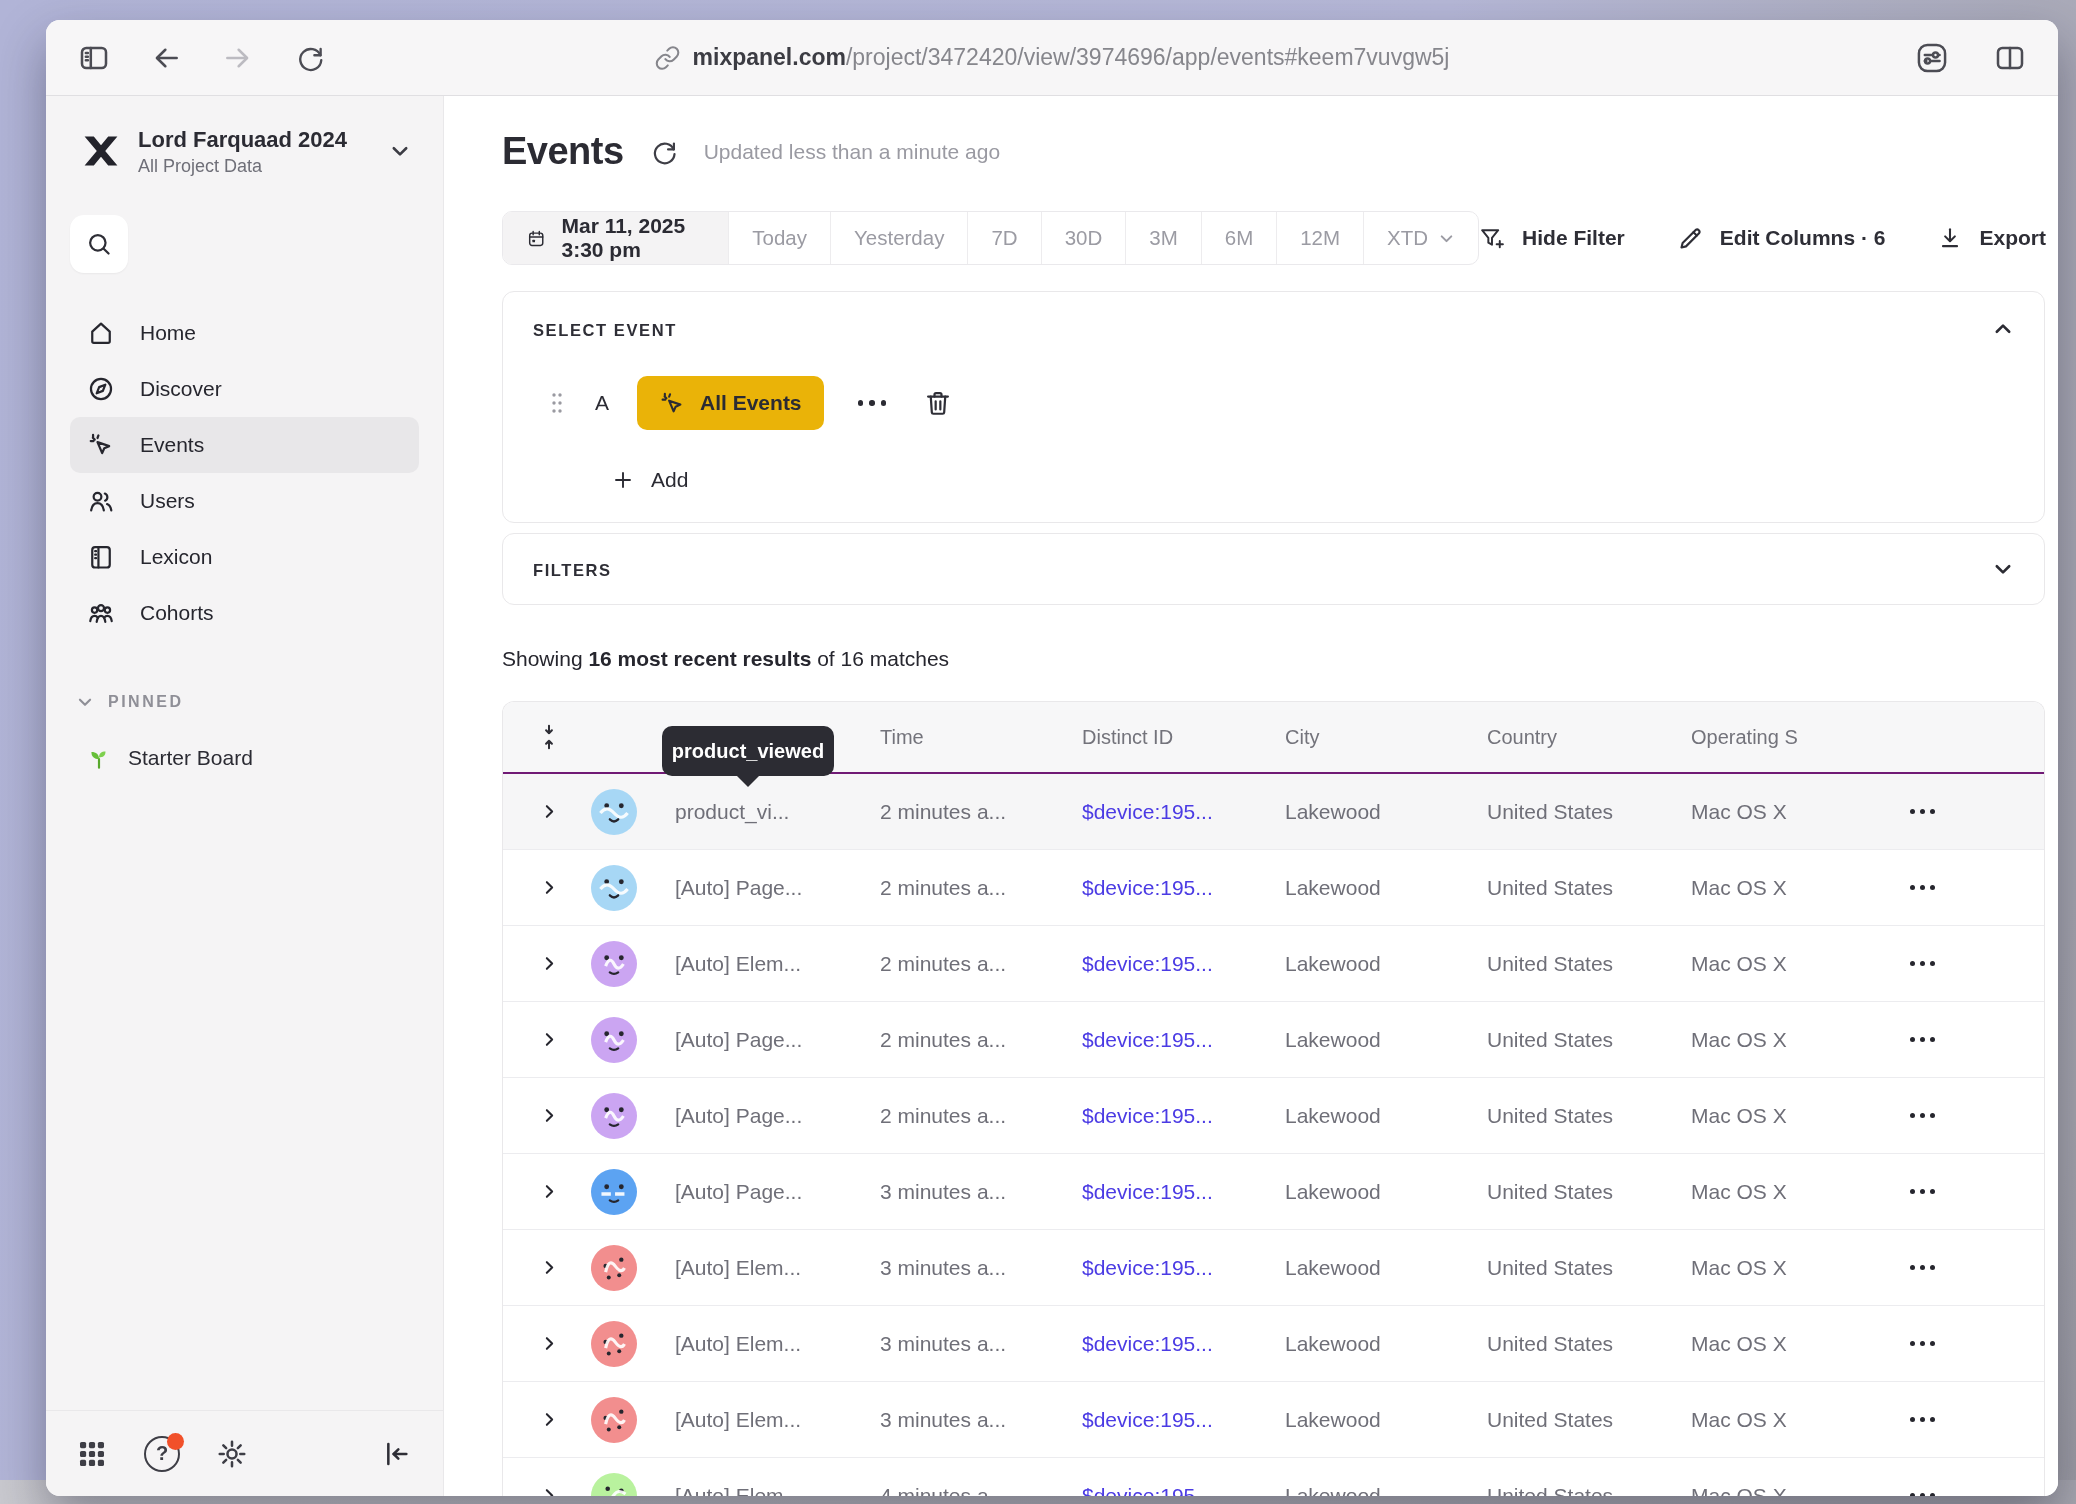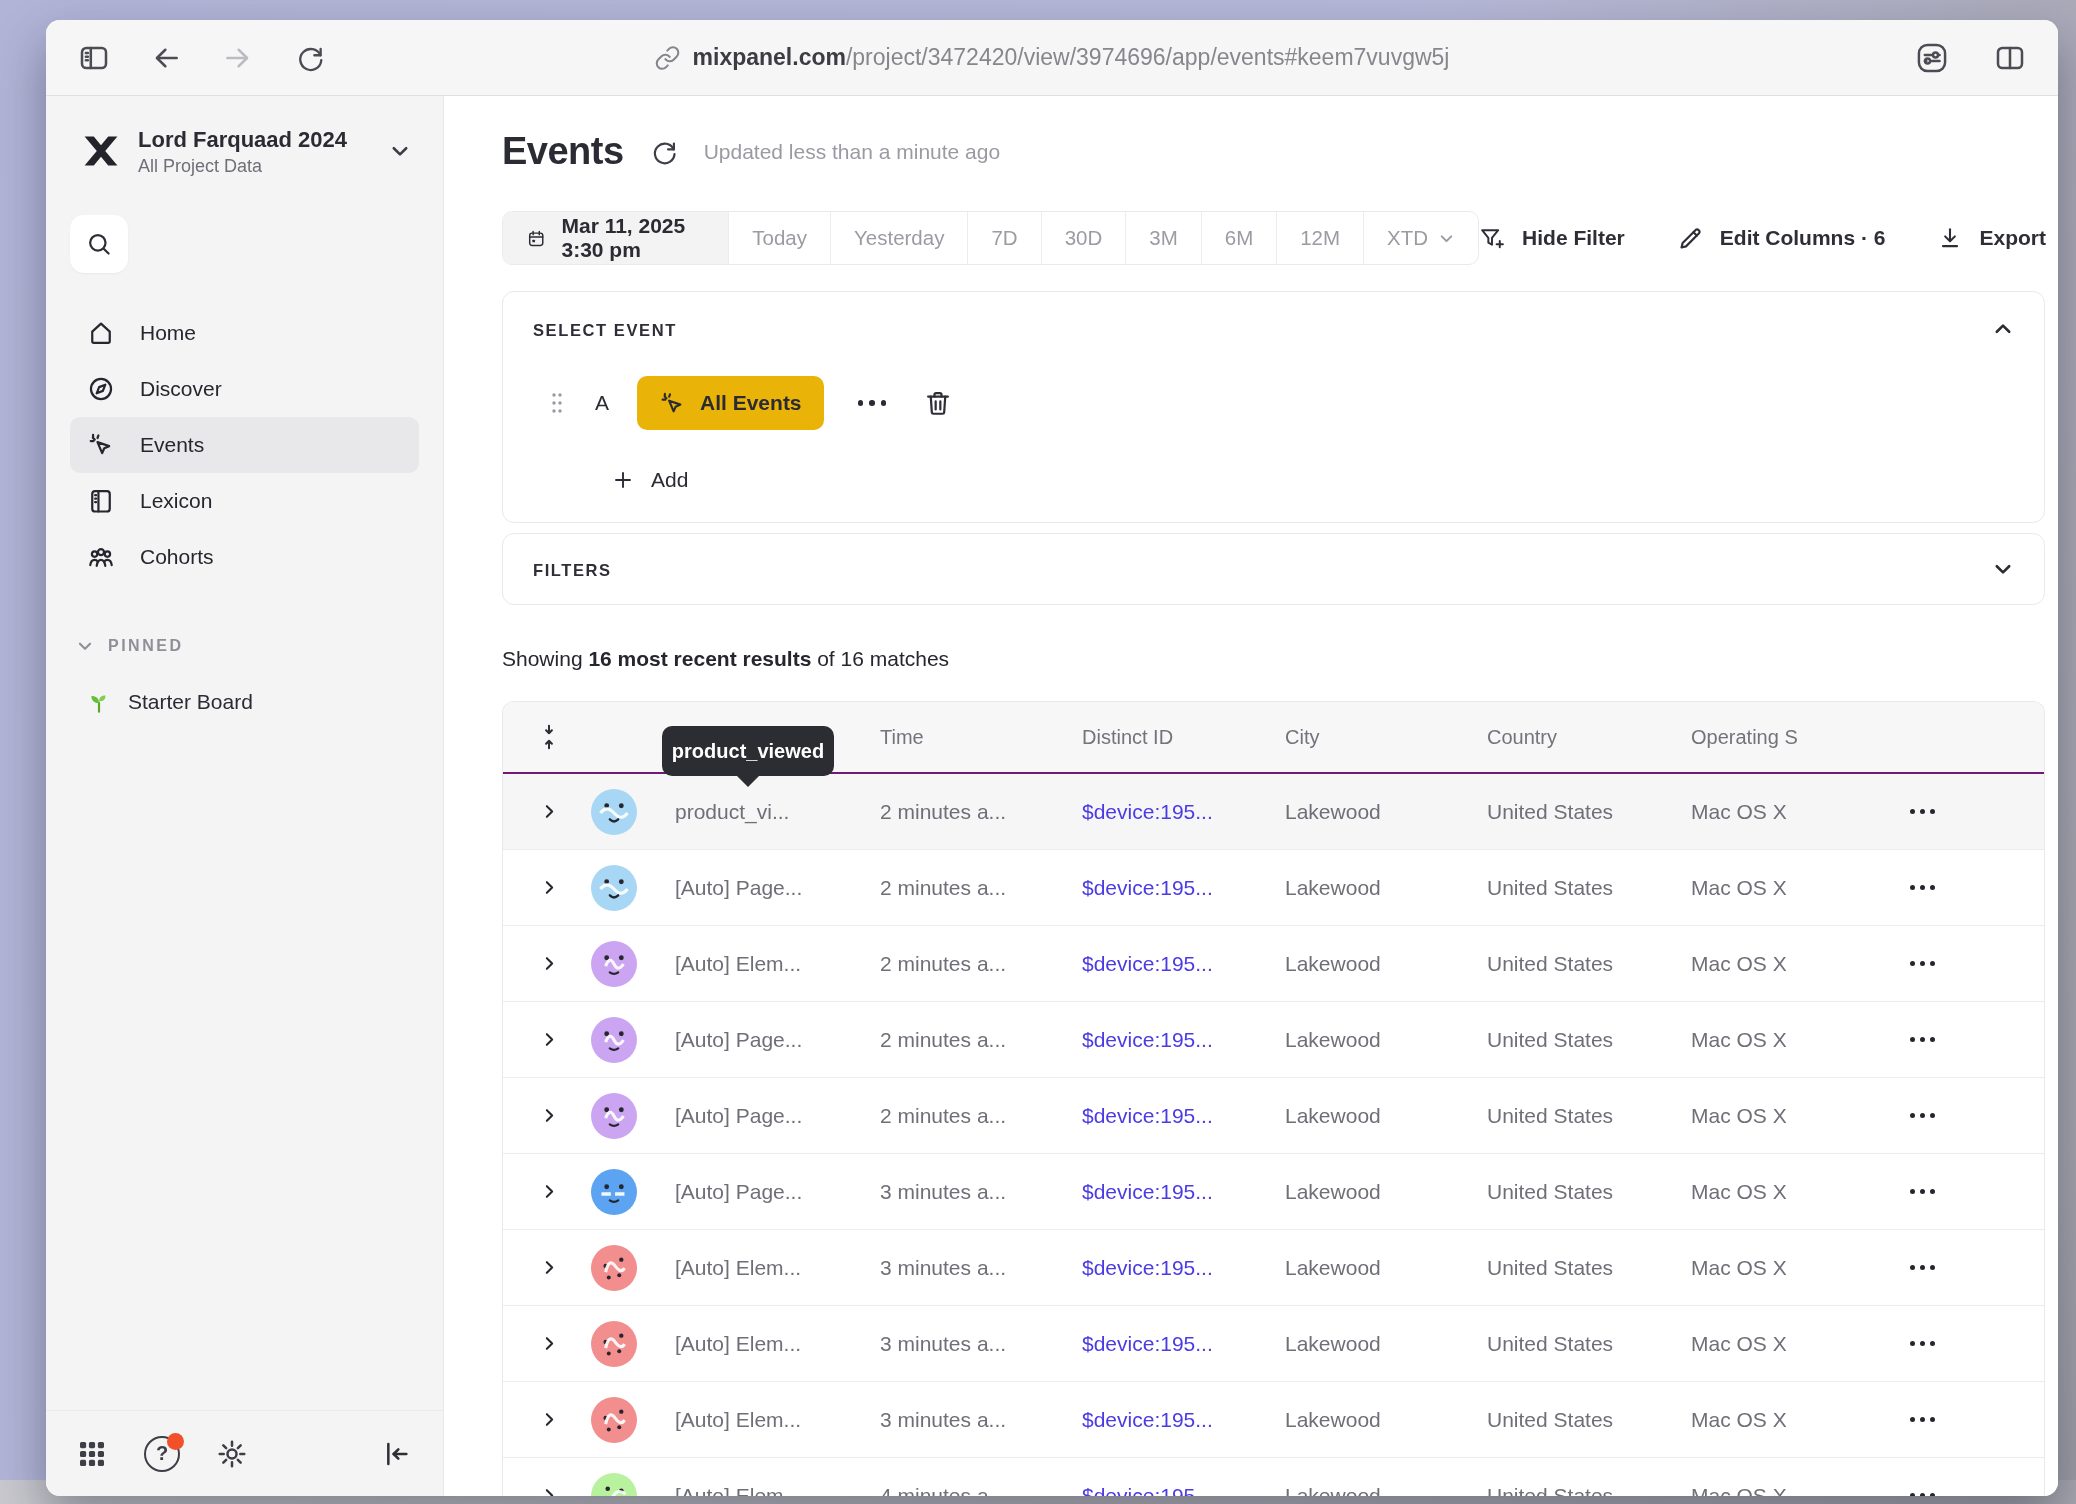--- a/index.html
+++ b/index.html
@@ -238,20 +238,30 @@
             <svg class="ic" width="28" height="28" viewBox="0 0 24 24" stroke-width="1.8">
                 <path d="M9 9.5 13 19l1.8-4.2L19 13Z"></path>
                 <path d="M5.2 3.4v2.4M3.2 8.6h2.4M5 5.8 6.6 7.4M9.8 3.8 9 6"></path>
               </svg>
           </span>
           <span>Events</span>
         </div>
         <div class="nav-item">
           <span class="nico">
             <svg class="ic" width="28" height="28" viewBox="0 0 24 24">
+                <circle cx="9" cy="8.3" r="3.3"></circle>
+                <path d="M3.6 20c.6-4 2.6-6.1 5.4-6.1s4.8 2.1 5.4 6.1"></path>
+                <path d="M15.3 5.6a3.3 3.3 0 0 1 .2 6.1M17.2 14.6c2.1.8 3.2 2.6 3.6 5.4"></path>
+              </svg>
+          </span>
+          <span>Users</span>
+        </div>
+        <div class="nav-item">
+          <span class="nico">
+            <svg class="ic" width="28" height="28" viewBox="0 0 24 24">
                 <rect x="4.5" y="3.5" width="15" height="17.5" rx="2.4"></rect>
                 <path d="M9.8 3.5v17.5"></path>
                 <path d="M7 7h.8M7 10h.8M7 13h.8"></path>
               </svg>
           </span>
           <span>Lexicon</span>
         </div>
         <div class="nav-item">
           <span class="nico">
             <svg class="ic" width="28" height="28" viewBox="0 0 24 24" stroke-width="1.7">

